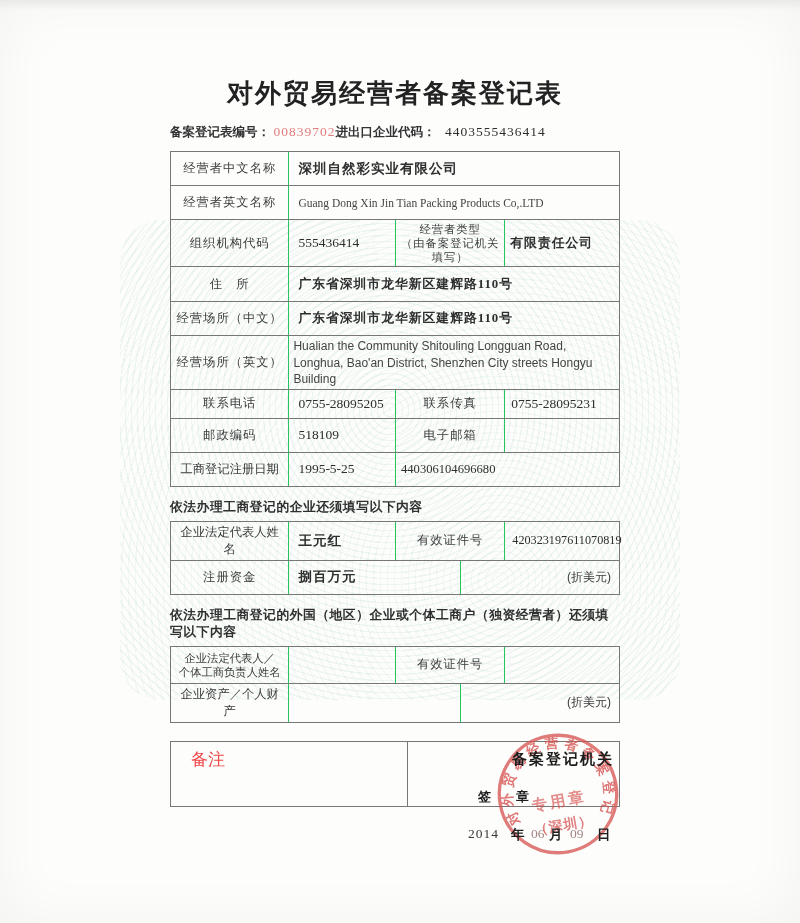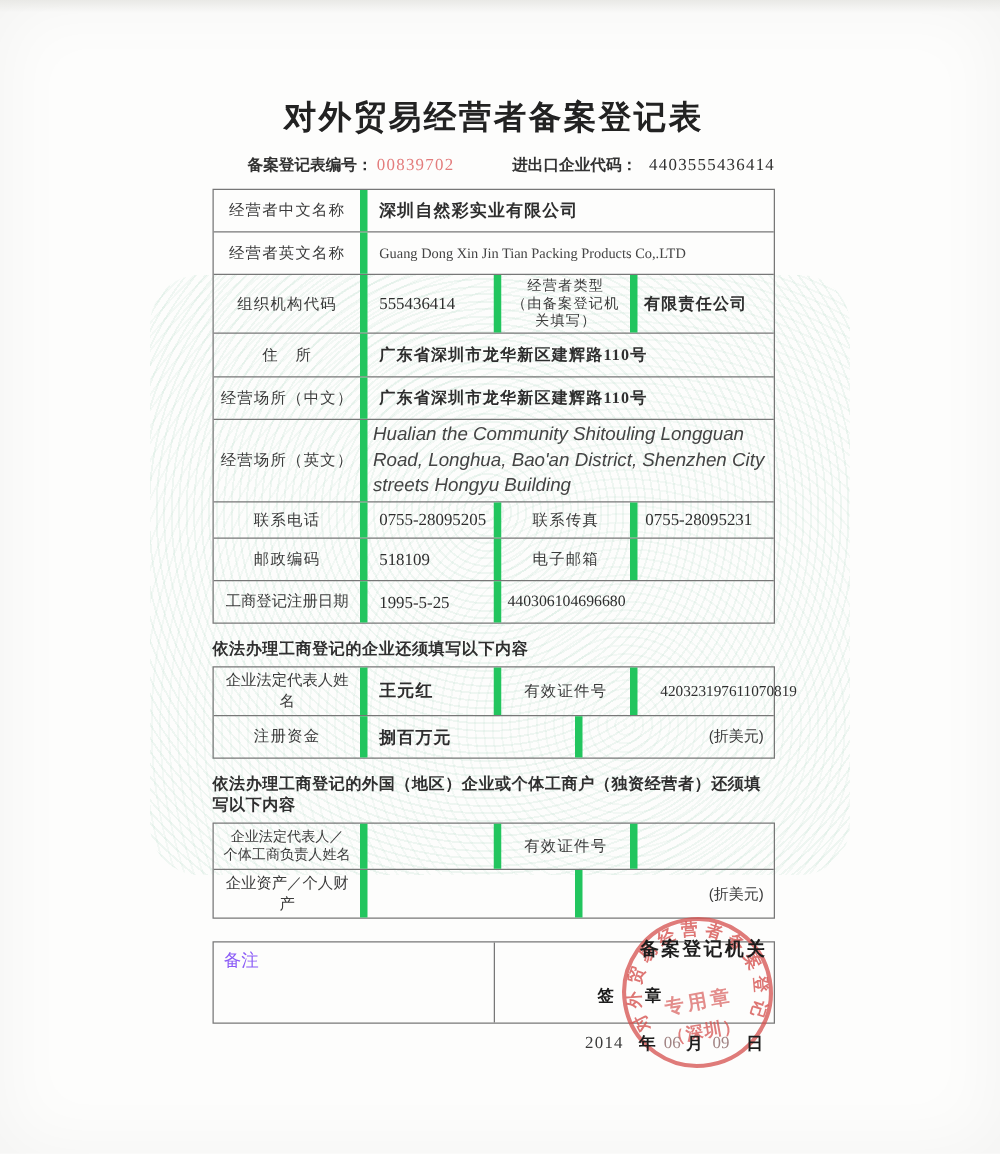--- a/index.html
+++ b/index.html
@@ -26,49 +26,49 @@
     border-radius:40px;
     pointer-events:none;
   }
   .content { position:absolute; left:170px; top:0; width:450px; }
 
   .title {
     margin-top:76px; text-align:center;
     font-size:26px; font-weight:bold; letter-spacing:2px; color:#222;
   }
   .hdr-row {
-    margin-top:13px; display:flex; justify-content:space-between;
-    align-items:baseline; font-size:12.5px;margin-left:28px;
+    margin-top:13px; display:flex; 
+    align-items:baseline; font-size:12.5px;
   }
   .hdr-label { font-weight:bold; color:#333; }
   .hdr-num { font-family:"Liberation Serif", serif; font-size:13.5px; letter-spacing:1px; }
   .num-red { color:#e37c7c; }
   .hdr-right .hdr-num { color:#2e2e2e; margin-left:6px; }
 
   .tbl { margin-top:10px; border:1px solid #777; }
   .trow { display:flex; border-top:1px solid #777; }
   .trow:first-child { border-top:none; }
   .cell { display:flex; align-items:center; min-height:32px; padding:2px 4px; }
-  .cell + .cell { border-left:6px solid #22c55e; }
+  .cell + .cell { border-left:1px solid #22c55e; }
   .lbl { justify-content:center; text-align:center; font-size:12.3px; color:#3b3b3b; letter-spacing:1px; }
   .val { font-family:"Liberation Serif", serif; font-size:13.5px; padding-left:9px; }
   .val-cn { font-weight:600; letter-spacing:1px; }
   .val-en { font-family:Liberation Serif, serif; font-size:11.5px; color:#444; }
-  .val-en-sm { font-family:"Liberation Sans", sans-serif; font-size:15px; line-height:1.35; color:#444;font-style:italic; }
+  .val-en-sm { font-family:"Liberation Sans", sans-serif; font-size:12px; line-height:1.35; color:#444; }
   .c1 { width:26.2%; } .c2 { width:23.8%; } .c3 { width:24.4%; } .c4 { width:25.6%; }
   .c234 { width:73.8%; }
   .cap-val { width:38.4%; } .cap-note { width:35.4%; justify-content:flex-end; padding-right:8px; font-size:12px; color:#3b3b3b; }
   .two-line { flex-direction:column; justify-content:center; line-height:1.25; font-size:11.3px; }
   .h33 { min-height:33px; } .h34 { min-height:34px; } .h28 { min-height:28px; } .h36 { min-height:36px; }
 
   .sec-heading { margin-top:12px; font-size:12.8px; font-weight:bold; color:#2f2f2f; letter-spacing:0.5px; }
   .tbl-sub { margin-top:5px; border:1px solid #777; }
 
   .remark-box { margin-top:18px; border:1px solid #777; height:66px; display:flex; }
-  .remark-cell { width:50%; padding:6px 8px; font-size:14px; color:#8b5cf6; }
+  .remark-cell { width:50%; padding:6px 8px; font-size:17px; color:#ef4444;margin-left:12px; }
   .remark-cell + .remark-cell { border-left:1px solid #777; }
 
   .note-line { margin-top:9px; font-size:12.4px; font-weight:bold; letter-spacing:0.5px; color:#2d2d2d; }
 
   
   .stamp-wrap { position:absolute; left:488px; top:724px; width:140px; height:140px; transform:rotate(-10deg); opacity:0.92; }
   .authority { position:absolute; left:478px; top:750px; width:170px; text-align:center;
                font-size:15px; font-weight:bold; letter-spacing:2px; color:#1d1d1d; }
   .sign { position:absolute; left:478px; top:788px; width:160px; text-align:left;
           font-size:13px; font-weight:bold; letter-spacing:6px; color:#1d1d1d; }
@@ -149,21 +149,21 @@
         <div class="cell val c4 h33" style="padding-left:5px; font-size:12.6px;">440306104696680</div>
       </div>
     </div>
 
     <div class="sec-heading">依法办理工商登记的企业还须填写以下内容</div>
     <div class="tbl-sub">
       <div class="trow">
         <div class="cell lbl c1 h33" style="letter-spacing:0;">企业法定代表人姓名</div>
         <div class="cell val val-cn c2 h33">王元红</div>
         <div class="cell lbl c3 h33">有效证件号</div>
-        <div class="cell val c4 h33" style="padding-left:18px; font-size:12.2px;">420323197611070819</div>
+        <div class="cell val c4 h33" style="padding-left:7px; font-size:12.2px;">420323197611070819</div>
       </div>
       <div class="trow">
         <div class="cell lbl c1 h33">注册资金</div>
         <div class="cell val val-cn cap-val h33">捌百万元</div>
         <div class="cell cap-note h33">(折美元)</div>
       </div>
     </div>
 
     <div class="sec-heading">依法办理工商登记的外国（地区）企业或个体工商户（独资经营者）还须填写以下内容</div>
     <div class="tbl-sub">

